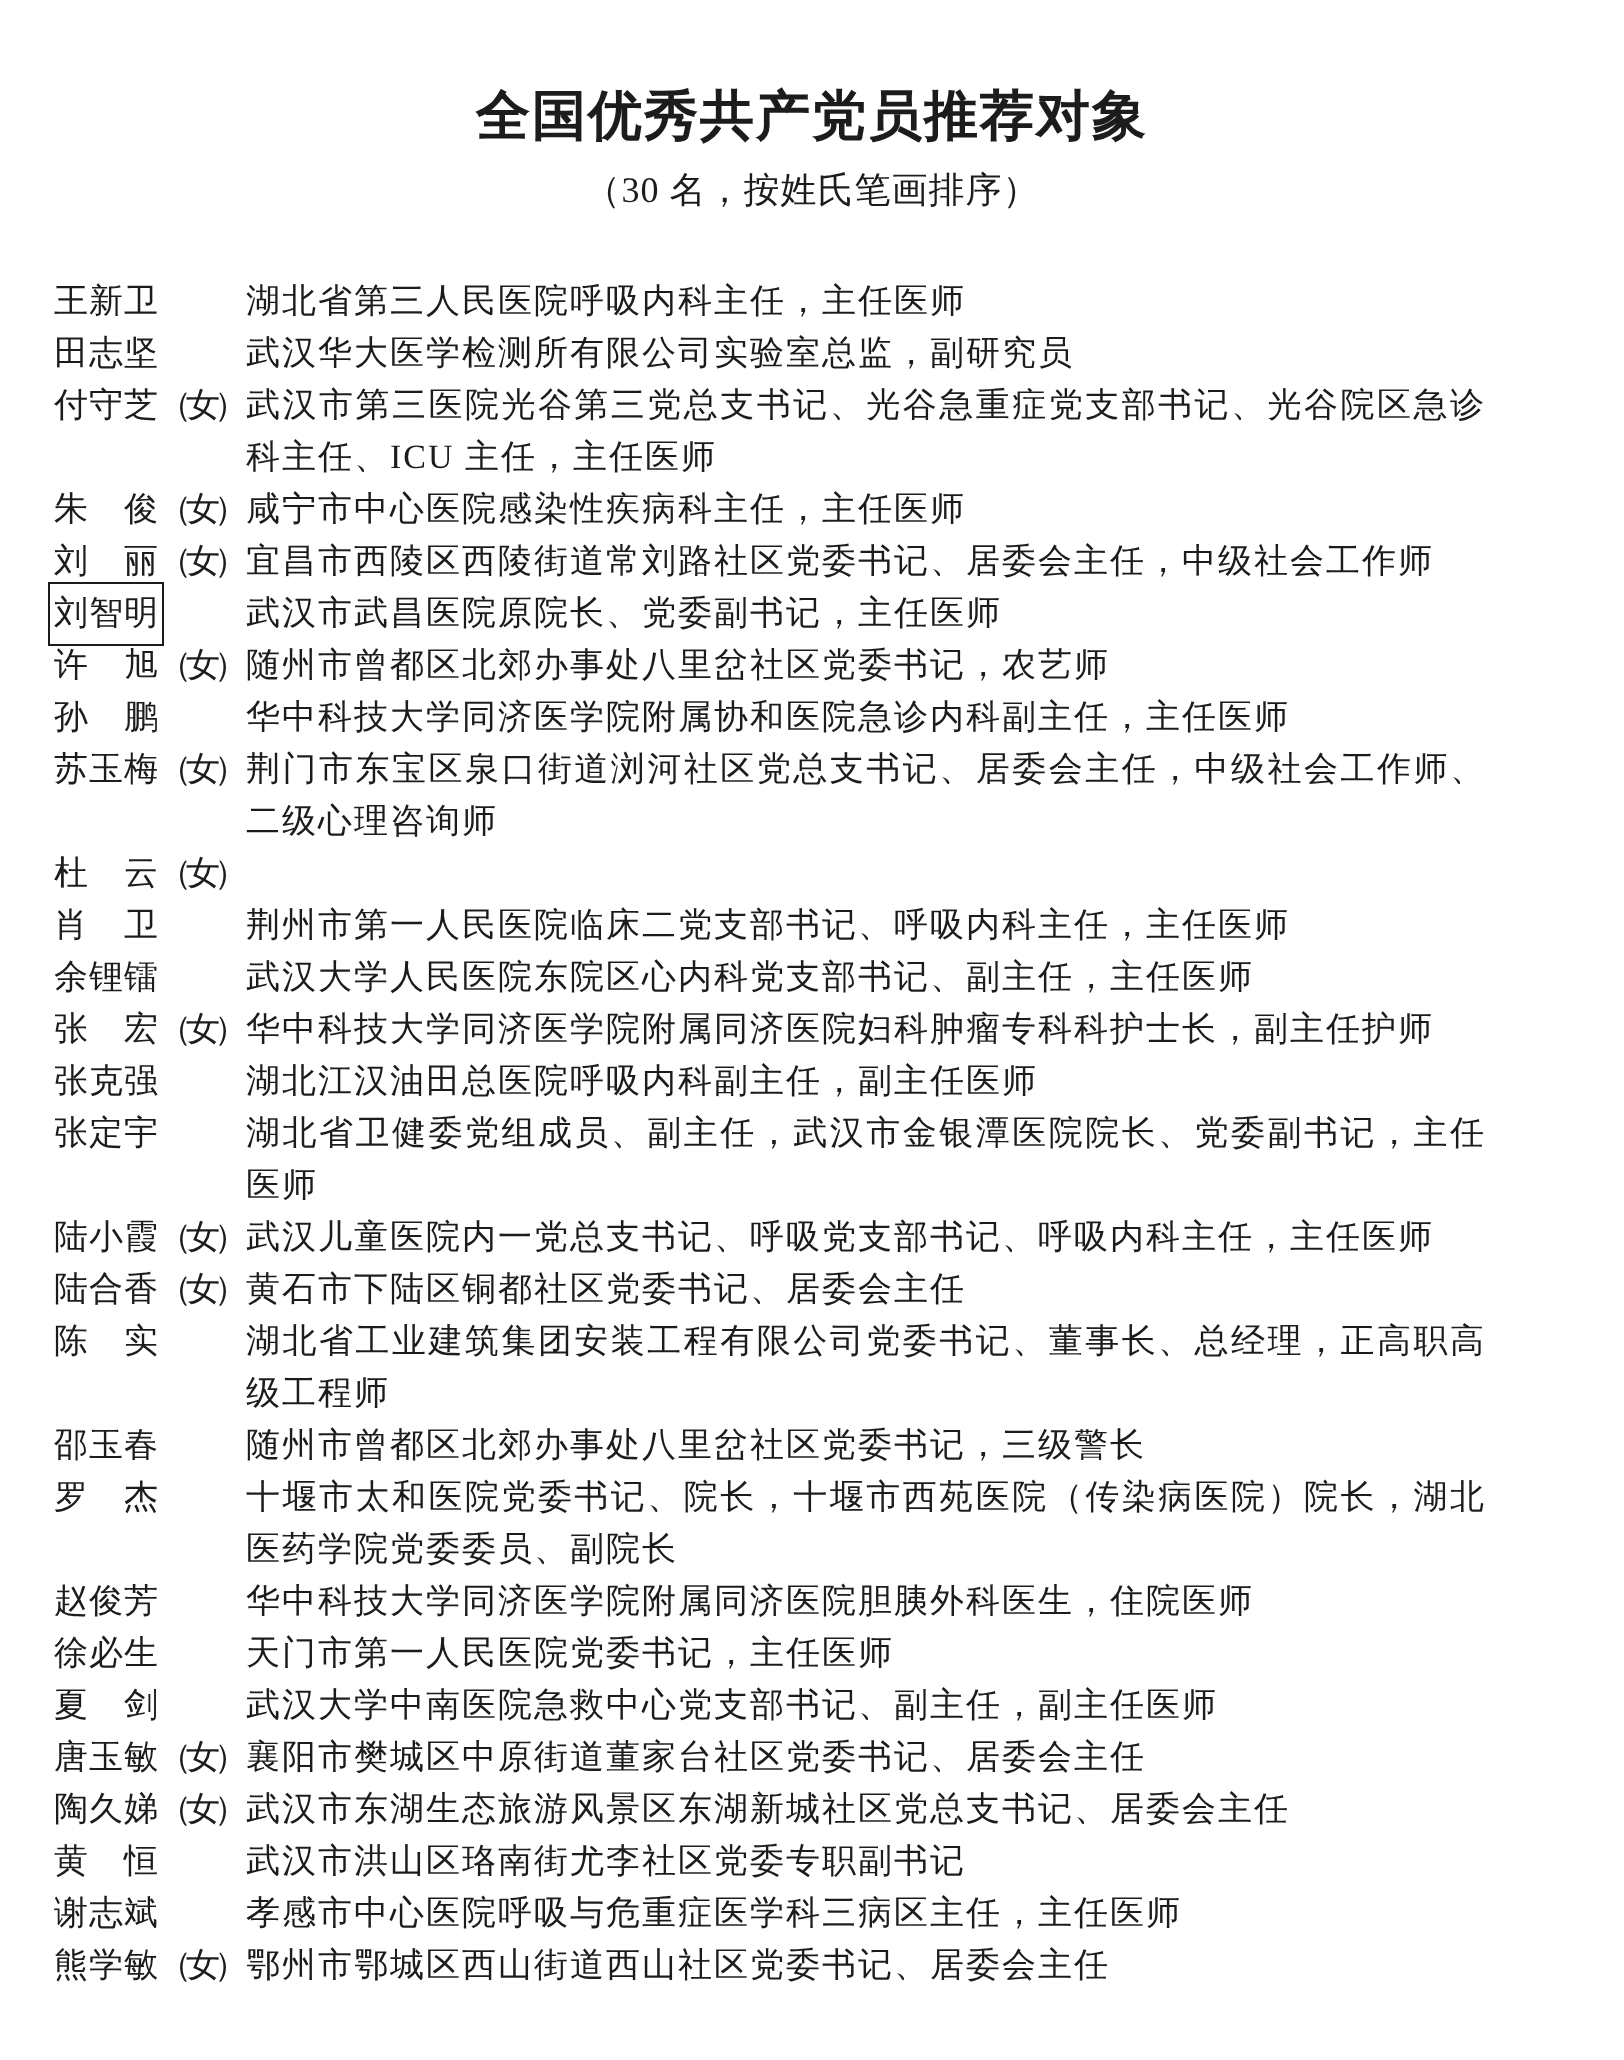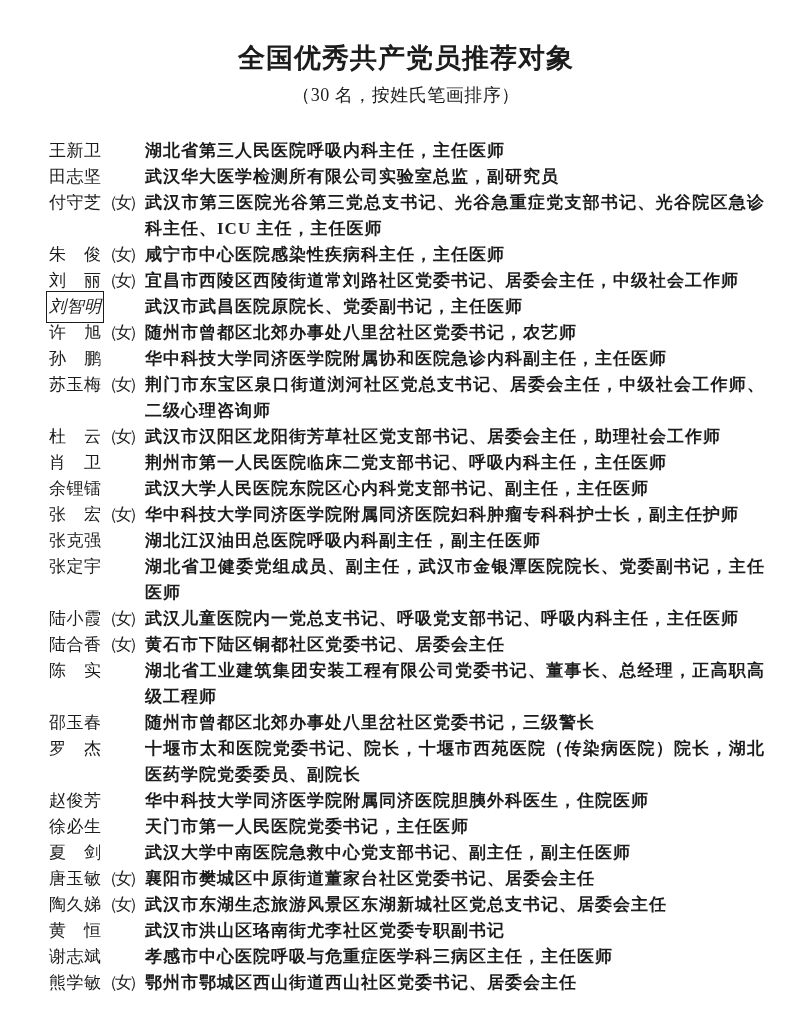--- a/index.html
+++ b/index.html
@@ -35,41 +35,39 @@
     margin-top: 31px;
   }
   .row {
     display: flex;
     align-items: flex-start;
     font-size: 17px;
     line-height: 26px;
   }
   .name {
     flex: 0 0 52px;
-    margin-left: 49px;
+    margin-left: 27px;
     text-align: justify;
     text-align-last: justify;
     white-space: pre;
   }
   .name.boxed {
     outline: 1.5px solid #1c1c1c;
     outline-offset: 2px;
-    font-style: italic;
   }
   .gender {
     flex: 0 0 44px;
     letter-spacing: -3px;
     white-space: nowrap;
   }
   .desc {
     flex: 0 0 620px;
     max-width: 620px;
     text-align: justify;
     letter-spacing: 1px;
-    font-weight: bold;
   }
 </style>
 </head>
 <body>
 
 <div class="page">
   <h1 class="doc-title">全国优秀共产党员推荐对象</h1>
   <div class="doc-subtitle">（30 名，按姓氏笔画排序）</div>
   <div class="list" id="list">
   <div class="row">
@@ -122,21 +120,20 @@
 
   <div class="row">
     <span class="name">苏玉梅</span>
     <span class="gender">（女）</span>
     <span class="desc">荆门市东宝区泉口街道浏河社区党总支书记、居委会主任，中级社会工作师、二级心理咨询师</span>
   </div>
 
   <div class="row">
     <span class="name">杜　云</span>
     <span class="gender">（女）</span>
-    <span class="desc">武汉市汉阳区龙阳街芳草社区党支部书记、居委会主任，助理社会工作师</span>
   </div>
 
   <div class="row">
     <span class="name">肖　卫</span>
     <span class="gender"></span>
     <span class="desc">荆州市第一人民医院临床二党支部书记、呼吸内科主任，主任医师</span>
   </div>
 
   <div class="row">
     <span class="name">余锂镭</span>

